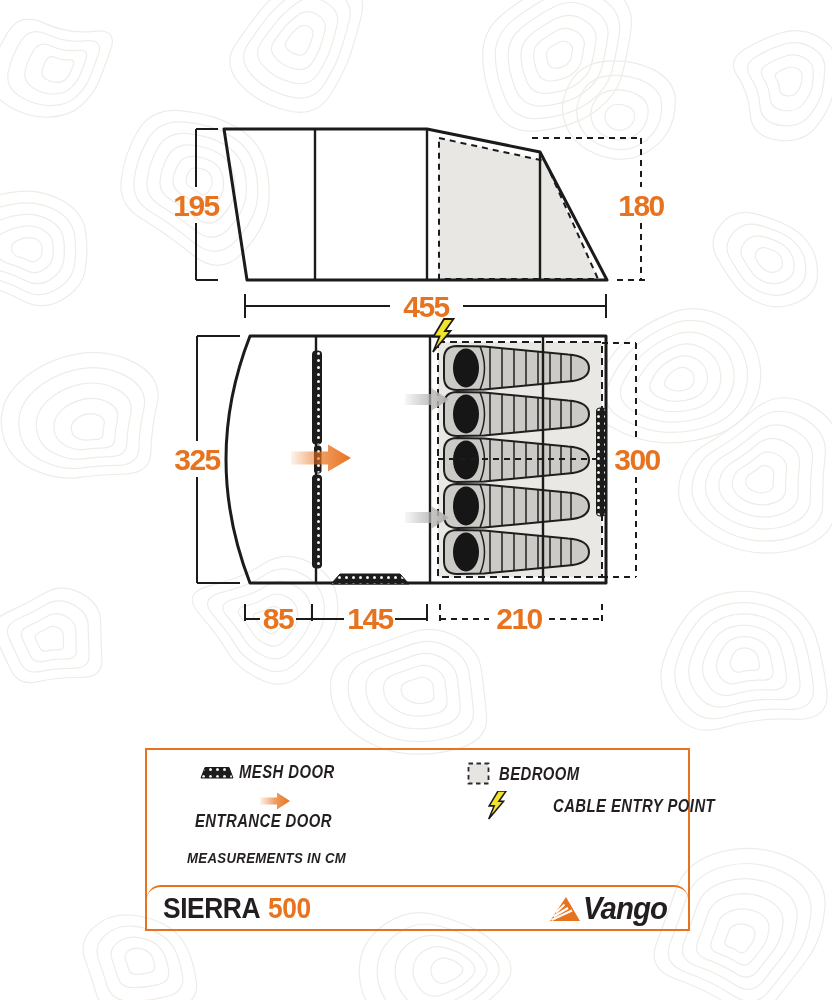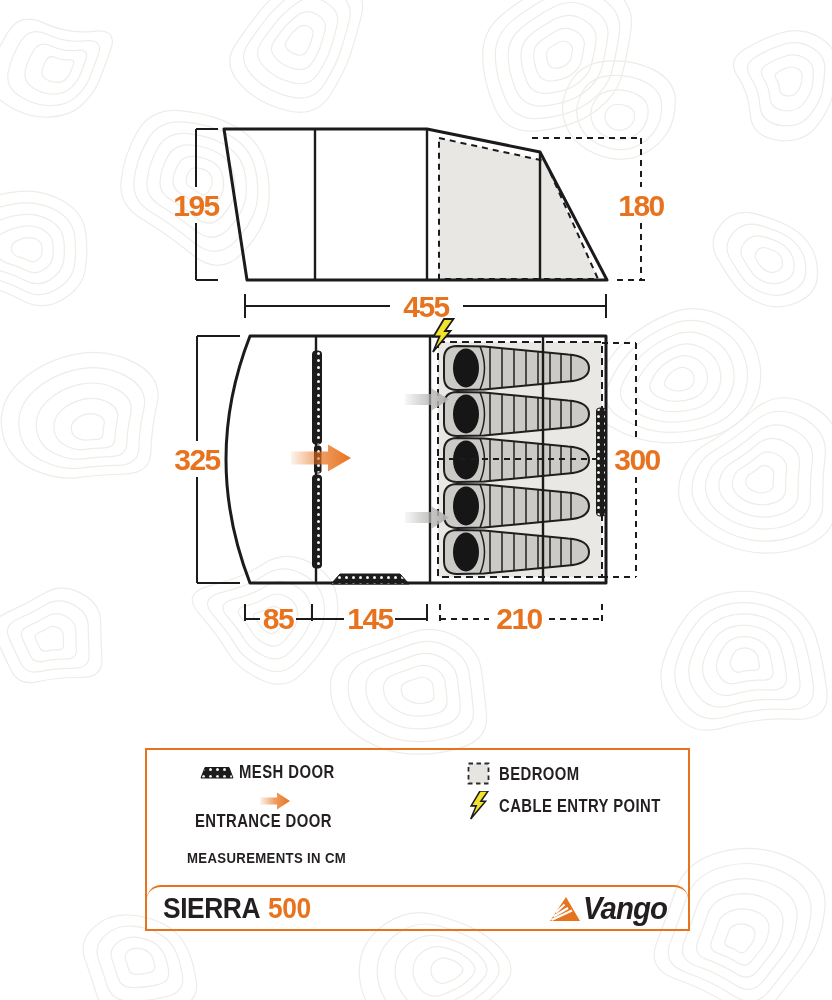--- a/index.html
+++ b/index.html
@@ -20,21 +20,21 @@
   .meas{
     font-family:"Liberation Sans",sans-serif;font-weight:700;font-size:30px;
     fill:#E8731F;letter-spacing:-1.5px;
   }
 
   
   .panel{
     position:absolute;left:145px;top:748px;width:545px;height:183px;
     border:2px solid #E8731F;z-index:2;box-sizing:border-box;background:transparent;
   }
-  .legend-area{position:absolute;left:0;top:0;right:0;bottom:44px;}
+  .legend-area{position:absolute;left:0;top:0;right:0;bottom:44px;font-style:italic;}
   .lrow{position:absolute;display:flex;align-items:center;}
   .licon{display:inline-flex;align-items:center;justify-content:center;}
   .llabel{
     font-weight:700;font-size:17.5px;color:#231F20;letter-spacing:.5px;
     white-space:nowrap;display:inline-block;transform:scaleX(.85);transform-origin:left center;
   }
   .lnote{
     position:absolute;left:40px;top:99px;
     font-weight:700;font-size:15.5px;color:#231F20;letter-spacing:.4px;
     transform:scaleX(.85);transform-origin:left center;white-space:nowrap;
@@ -316,21 +316,21 @@
 
       <div class="lrow" style="left:310px;top:12px;align-items:flex-end;">
         <span class="licon" style="width:42px;">
           <svg width="23" height="23" viewBox="0 0 23 23">
               <rect x="1.5" y="1.5" width="20" height="20" fill="#E7E5E1" stroke="#2a2a2a" stroke-width="1.8" stroke-dasharray="4.5 3.5"></rect>
             </svg>
         </span>
         <span class="llabel">BEDROOM</span>
       </div>
 
-      <div class="lrow" style="left:310px;top:41px;">
+      <div class="lrow" style="left:328px;top:41px;gap:36px;">
         <span class="licon" style="width:42px;">
           <svg width="26" height="30" viewBox="0 0 26 30">
               <use href="#bolt" transform="translate(4,0) scale(0.85)" fill="#F2E32C" stroke="#1b1b1b" stroke-width="1.8"></use>
             </svg>
         </span>
         <span class="llabel">CABLE ENTRY POINT</span>
       </div>
     </div>
 
     <div class="footer-bar">

